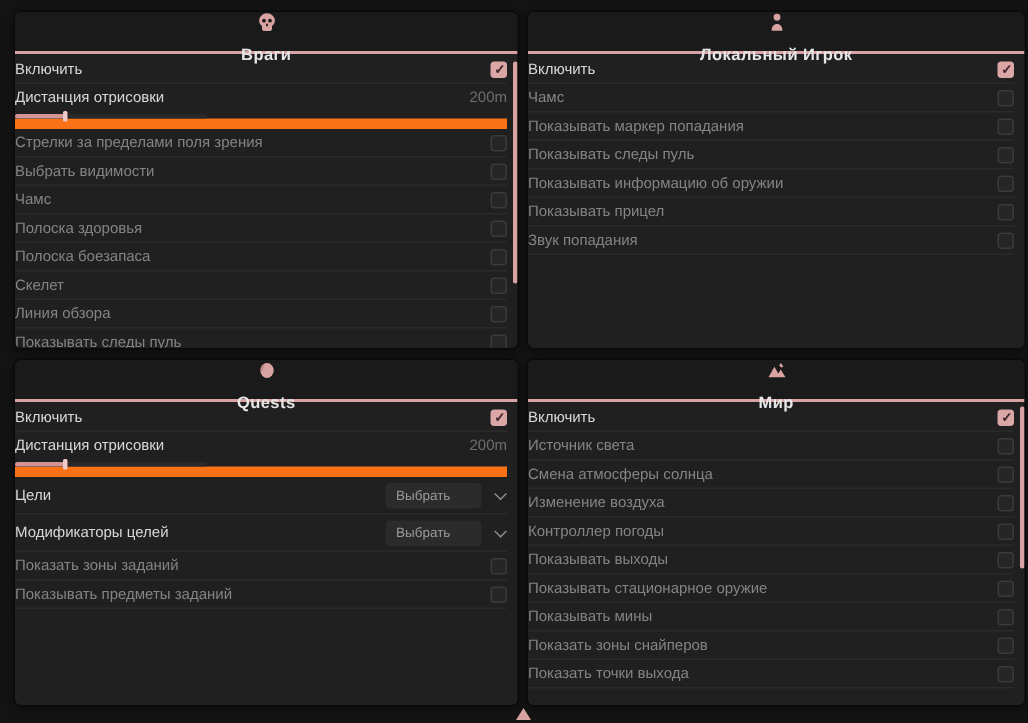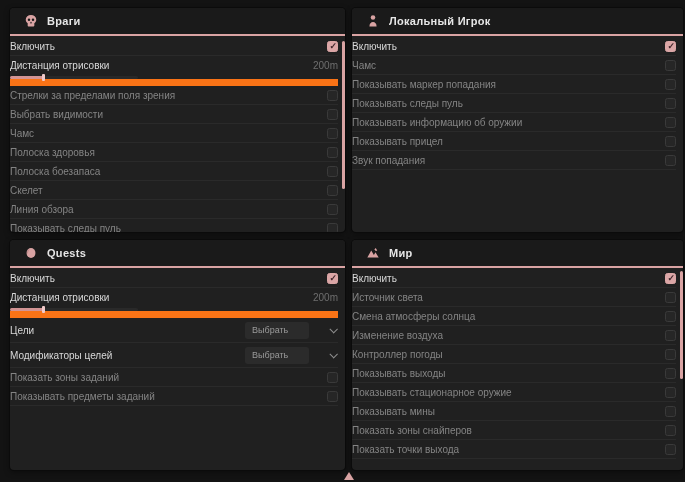--- a/index.html
+++ b/index.html
@@ -13,21 +13,21 @@
     box-shadow:0 0 0 1px #0b0b0b, 0 2px 6px rgba(0,0,0,.45);
     overflow:hidden;
   }
   #panel-enemies{left:10px;top:8px;width:335px;height:224px;}
   #panel-local{left:352px;top:8px;width:331px;height:224px;}
   #panel-quests{left:10px;top:240px;width:335px;height:230px;}
   #panel-world{left:352px;top:240px;width:331px;height:230px;text-align:center;}
 
   .phead{
     height:28px;display:flex;align-items:center;gap:9px;padding:0 14px;
-    background:#1a1a1a;border-bottom:2px solid #d9a3a3;
+    background:#1a1a1a;border-bottom:2px solid #d9a3a3;flex-direction:column;
   }
   .phead .ptitle{font-size:11px;font-weight:bold;color:#e6e6e6;letter-spacing:.3px;}
   .picon{width:14px;height:14px;display:inline-flex;}
   .pbody{position:relative;padding:1px 7px 0 0;}
 
   .row{
     display:flex;align-items:center;justify-content:space-between;
     height:19px;border-bottom:1px solid #2a2a2a;
   }
   .lbl{font-size:10px;color:#d8d8d8;white-space:nowrap;}
@@ -43,21 +43,21 @@
   }
 
   .srow{display:block;height:30px;border-bottom:7px solid #f97316;padding-top:2px;}
   .stop{display:flex;justify-content:space-between;align-items:center;height:15px;}
   .val{font-size:10px;color:#6e6e6e;}
   .track{position:relative;width:128px;height:3px;background:#292929;margin-top:3px;border-radius:2px;}
   .fill{position:absolute;left:0;top:0;height:3px;width:34px;background:#d29494;border-radius:2px;}
   .handle{position:absolute;left:32px;top:-2px;width:3px;height:7px;background:#f0caca;border-radius:1px;}
 
   .selrow{height:25px;display:flex;align-items:center;justify-content:space-between;border-bottom:1px solid #2a2a2a;}
-  .selwrap{display:flex;align-items:center;gap:21px;}
+  .selwrap{display:flex;align-items:center;gap:9px;}
   .selbox{
     width:64px;height:17px;background:#2b2b2b;border-radius:3px;
     display:flex;align-items:center;padding:0 7px;
   }
   .selbox span{font-size:9px;color:#9a9a9a;}
   .chev{
     width:6px;height:6px;border-right:1.5px solid #8d8d8d;border-bottom:1.5px solid #8d8d8d;
     transform:rotate(45deg) translateY(-1px);margin-right:2px;
   }
 

